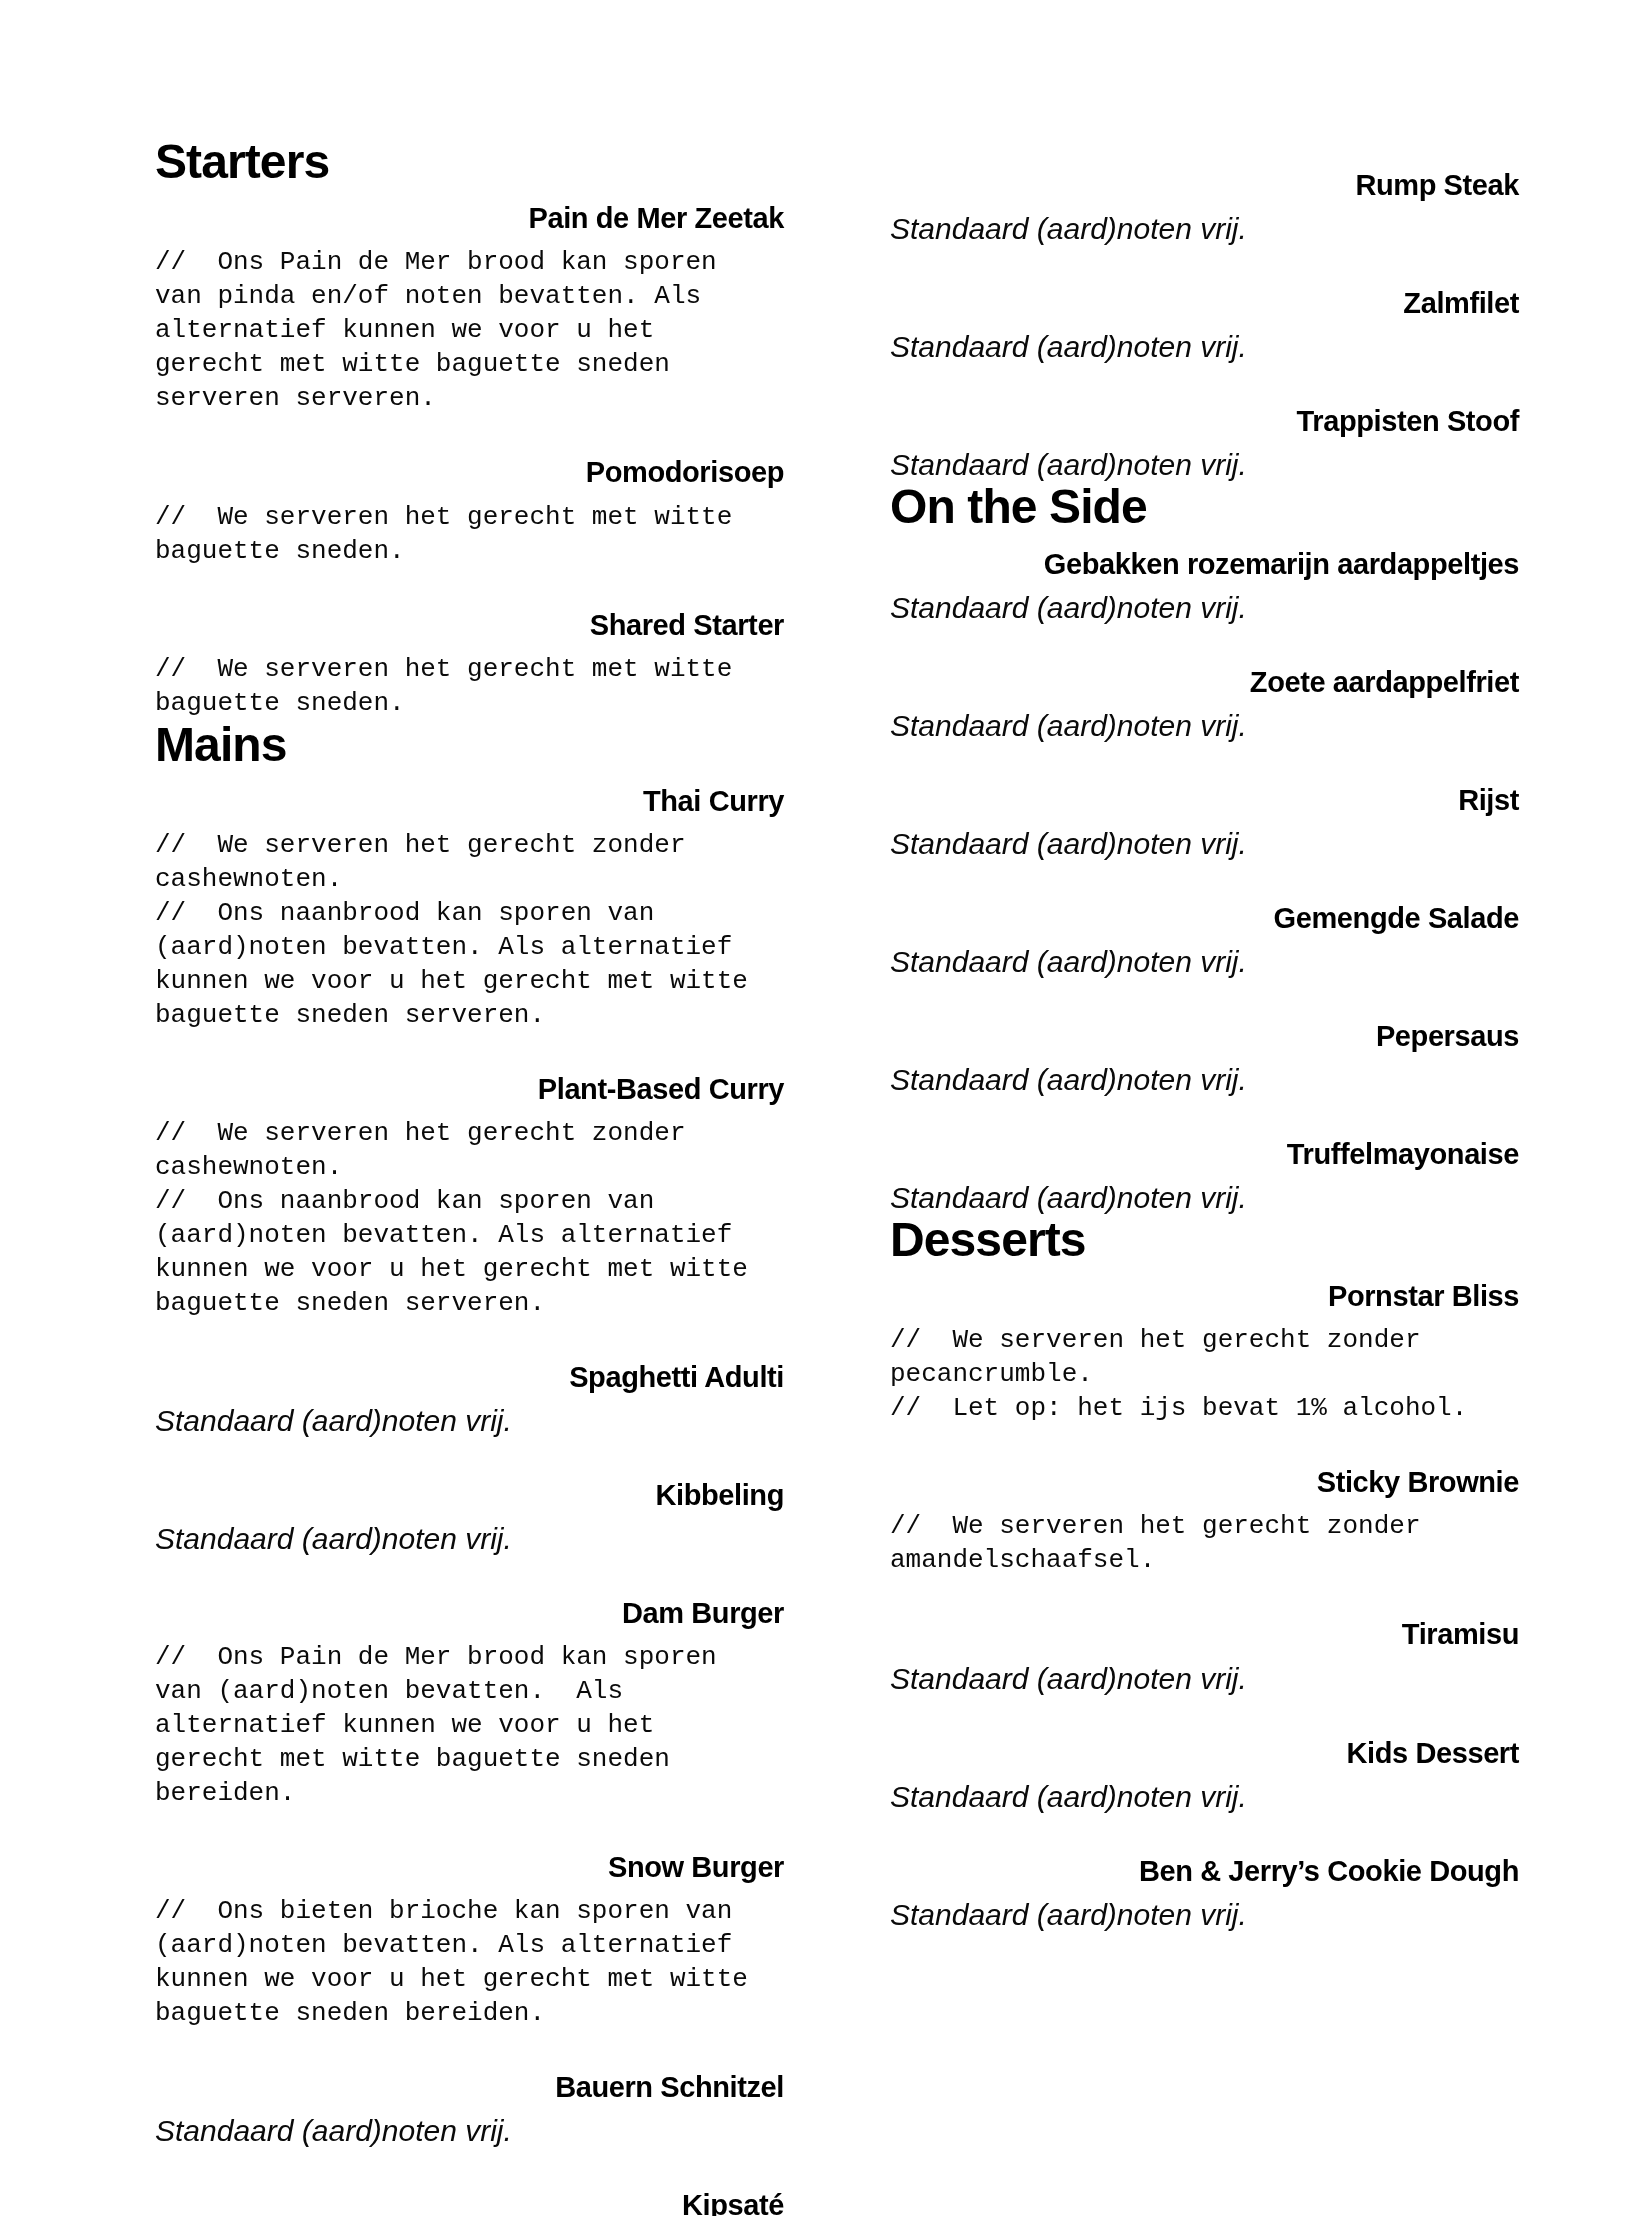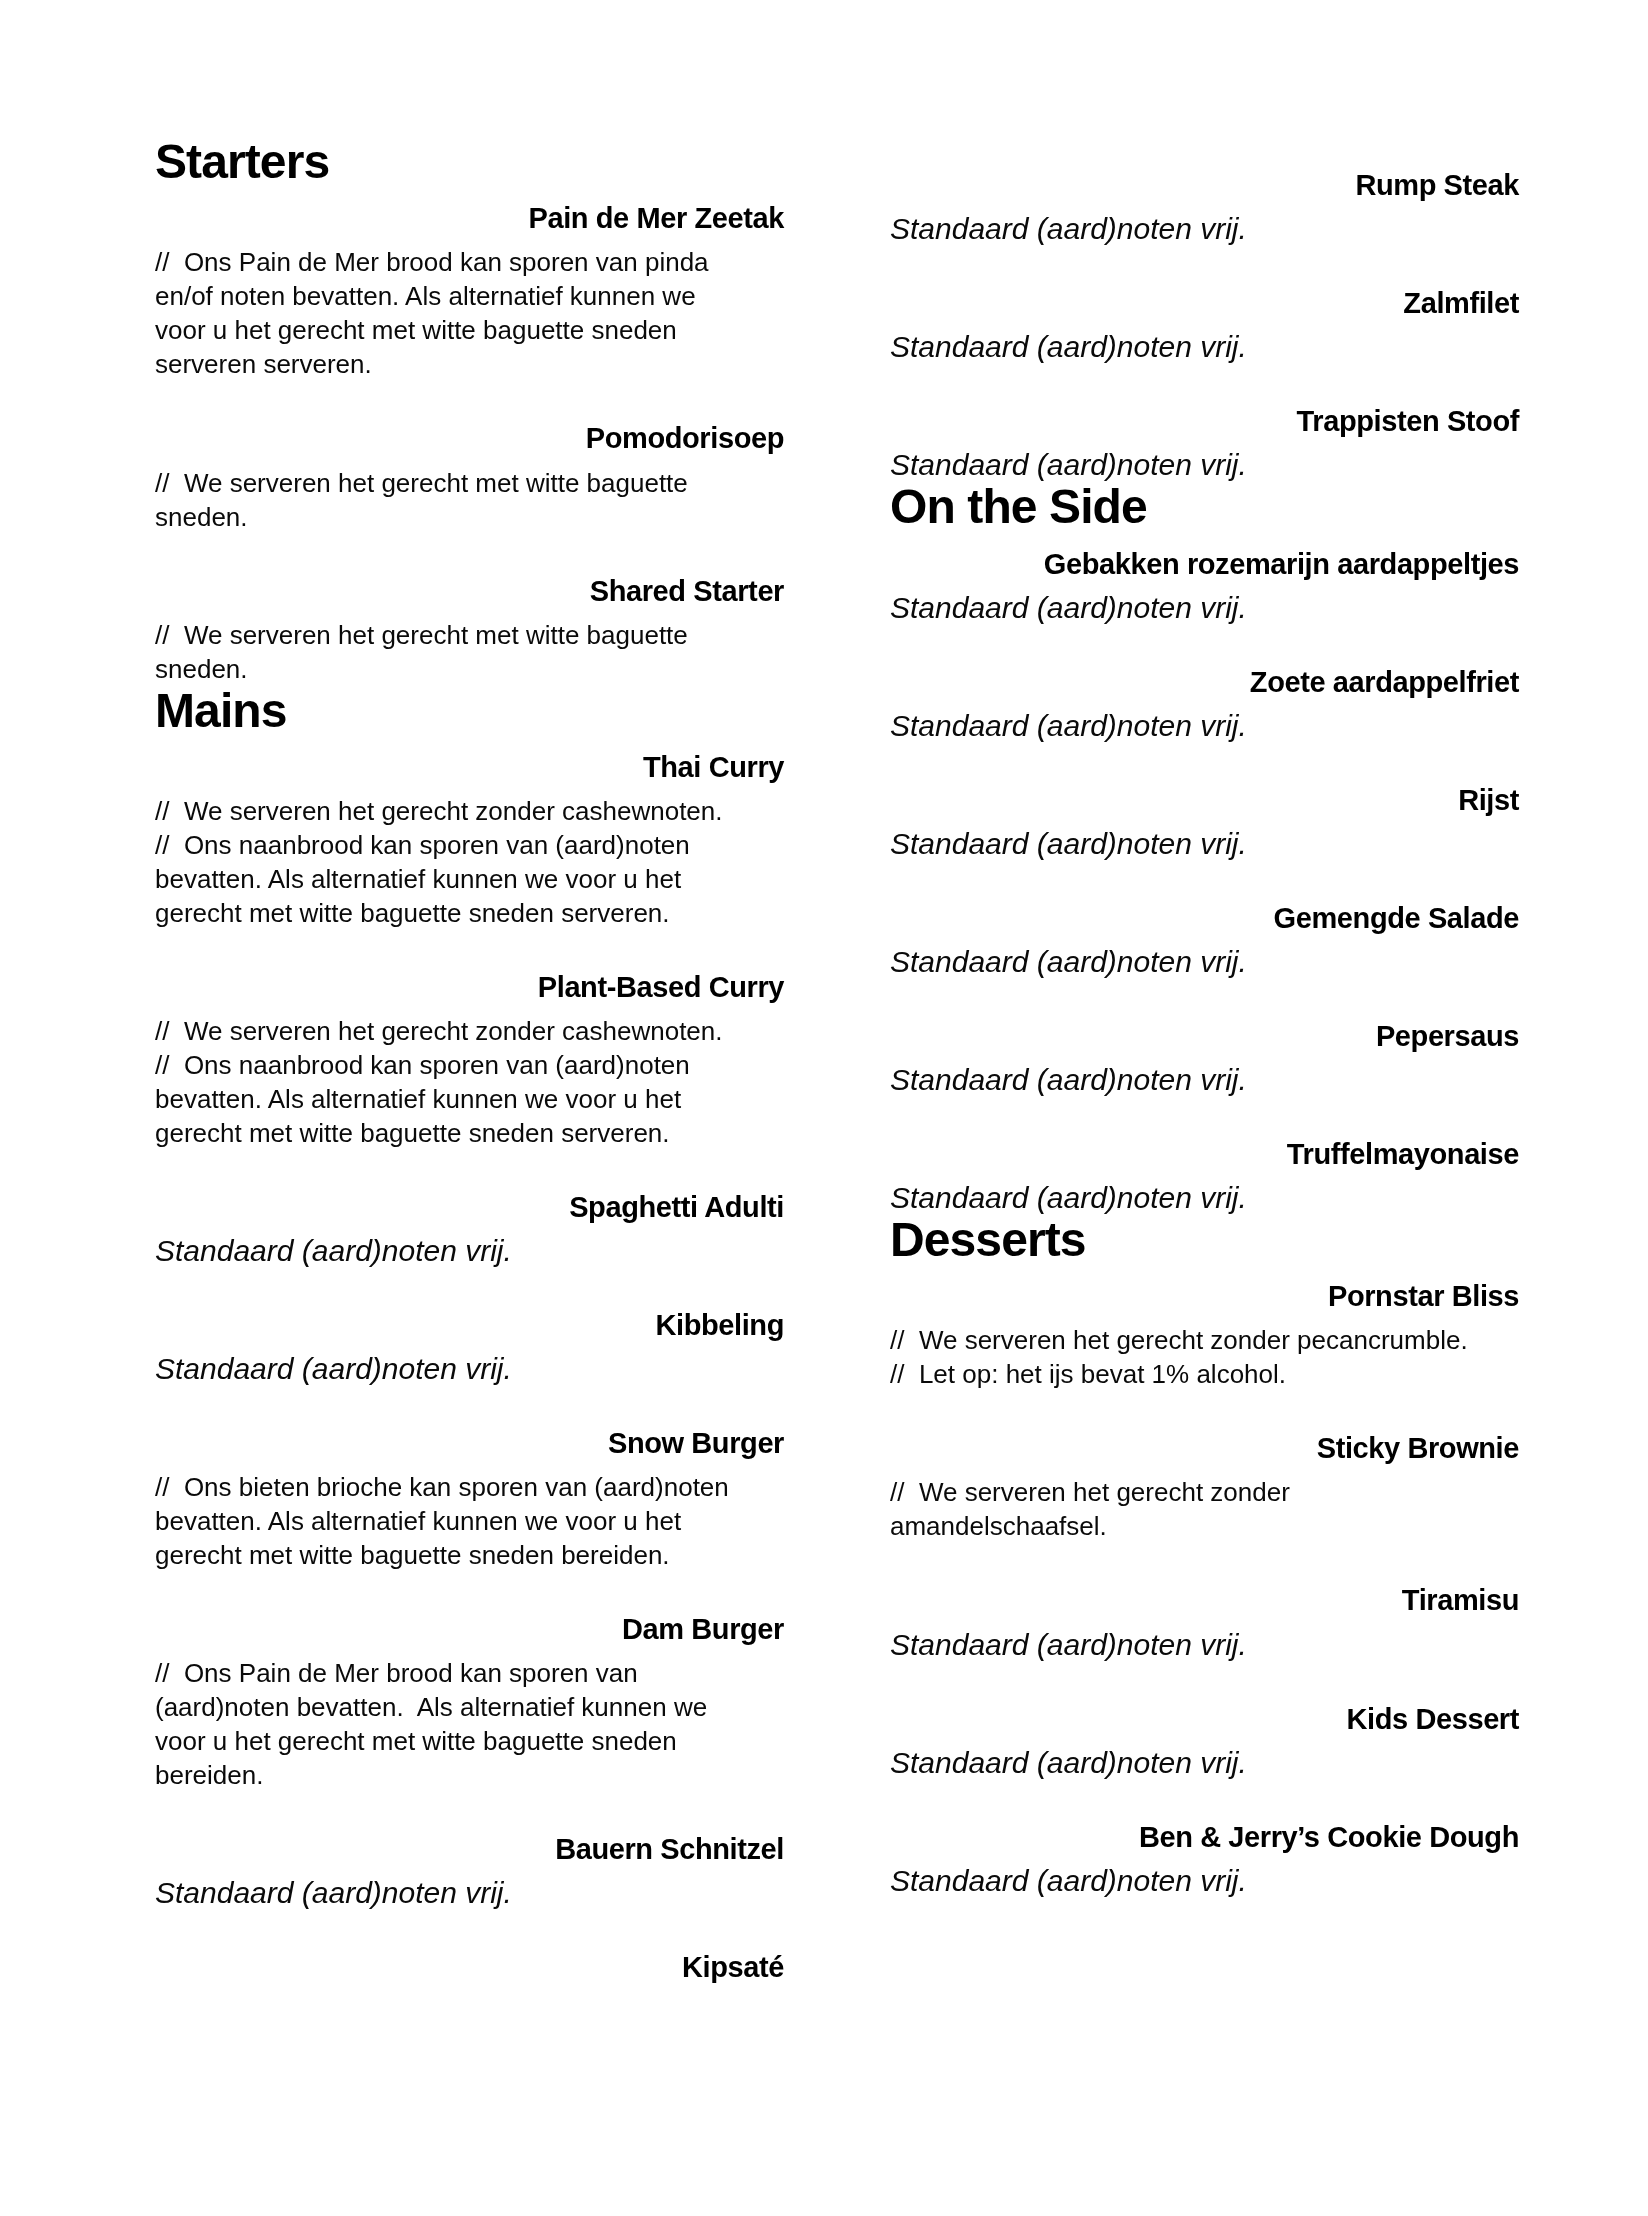--- a/index.html
+++ b/index.html
@@ -46,20 +46,21 @@
     margin: 0 0 10.6px 0;
     text-align: right;
   }
   p.note {
     font-size: 26px;
     line-height: 34px;
     margin: 0;
     width: 594px;
     white-space: pre-wrap;
     color: #0a0a0a;
+    font-family: Liberation Mono, monospace;
   }
   p.allergen {
     font-size: 30px;
     line-height: 34px;
     margin: 0;
     font-style: italic;
     color: #0a0a0a;
   }
 </style>
 </head>
@@ -96,26 +97,26 @@
         </div>
         <div class="menu-item">
           <h2 class="item-title">Spaghetti Adulti</h2>
           <p class="allergen">Standaard (aard)noten vrij.</p>
         </div>
         <div class="menu-item">
           <h2 class="item-title">Kibbeling</h2>
           <p class="allergen">Standaard (aard)noten vrij.</p>
         </div>
         <div class="menu-item">
+          <h2 class="item-title">Dam Burger</h2>
+          <p class="note">//  Ons Pain de Mer brood kan sporen van (aard)noten bevatten.  Als alternatief kunnen we voor u het gerecht met witte baguette sneden bereiden.</p>
+        </div>
+        <div class="menu-item">
           <h2 class="item-title">Snow Burger</h2>
           <p class="note">//  Ons bieten brioche kan sporen van (aard)noten bevatten. Als alternatief kunnen we voor u het gerecht met witte baguette sneden bereiden.</p>
-        </div>
-        <div class="menu-item">
-          <h2 class="item-title">Dam Burger</h2>
-          <p class="note">//  Ons Pain de Mer brood kan sporen van (aard)noten bevatten.  Als alternatief kunnen we voor u het gerecht met witte baguette sneden bereiden.</p>
         </div>
         <div class="menu-item">
           <h2 class="item-title">Bauern Schnitzel</h2>
           <p class="allergen">Standaard (aard)noten vrij.</p>
         </div>
         <div class="menu-item">
           <h2 class="item-title">Kipsaté</h2>
         </div>
       </section>
     </div>

